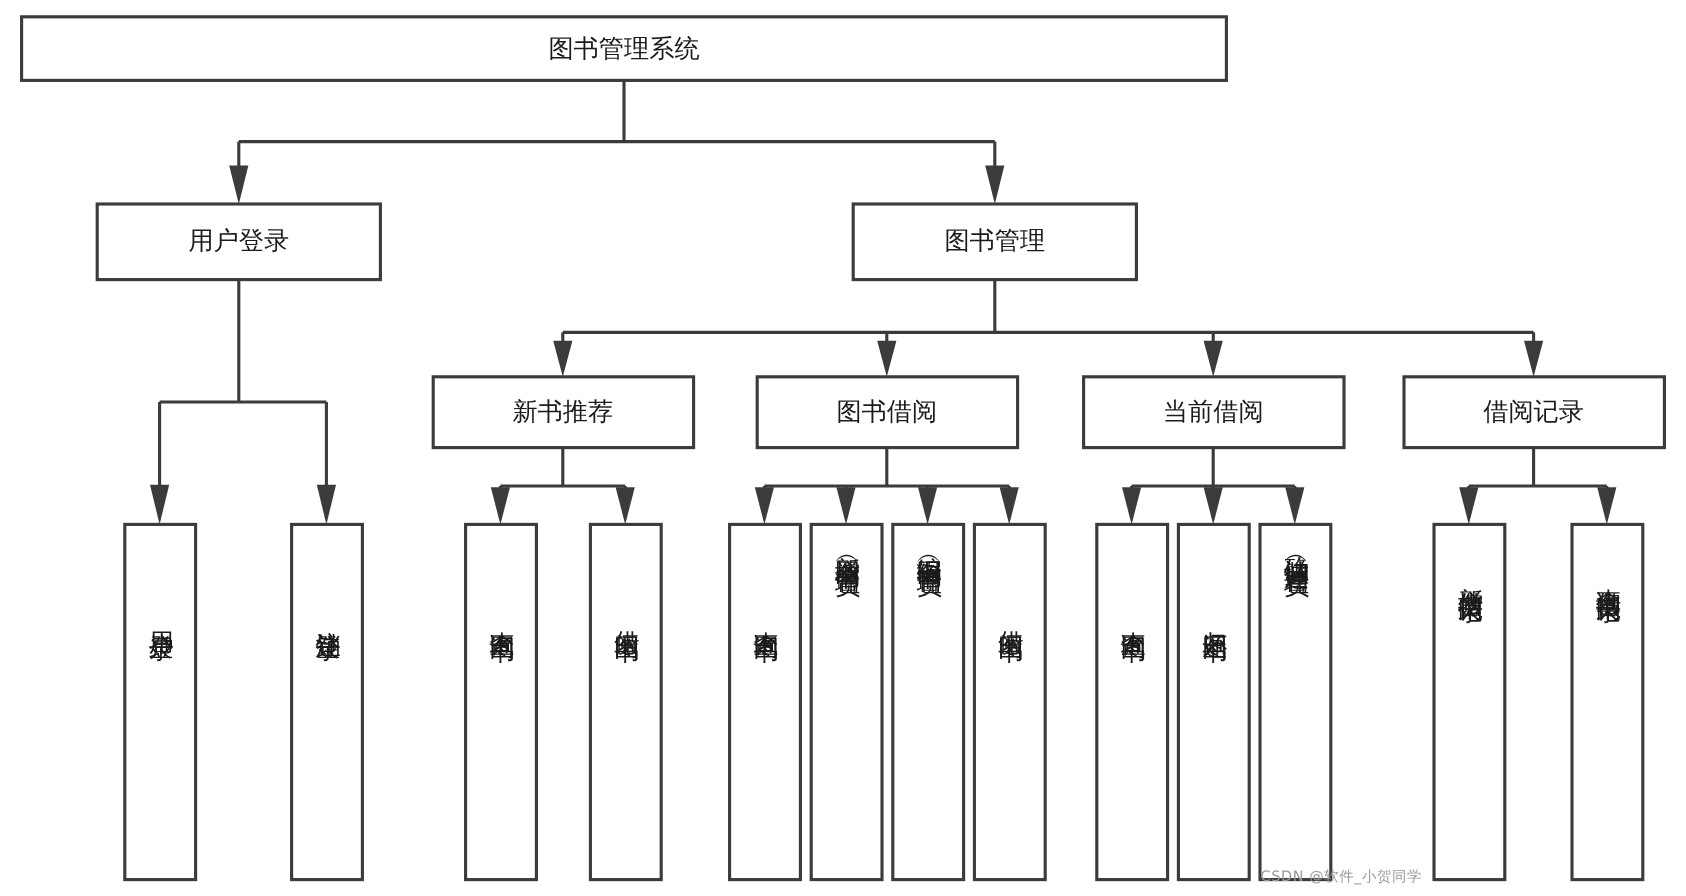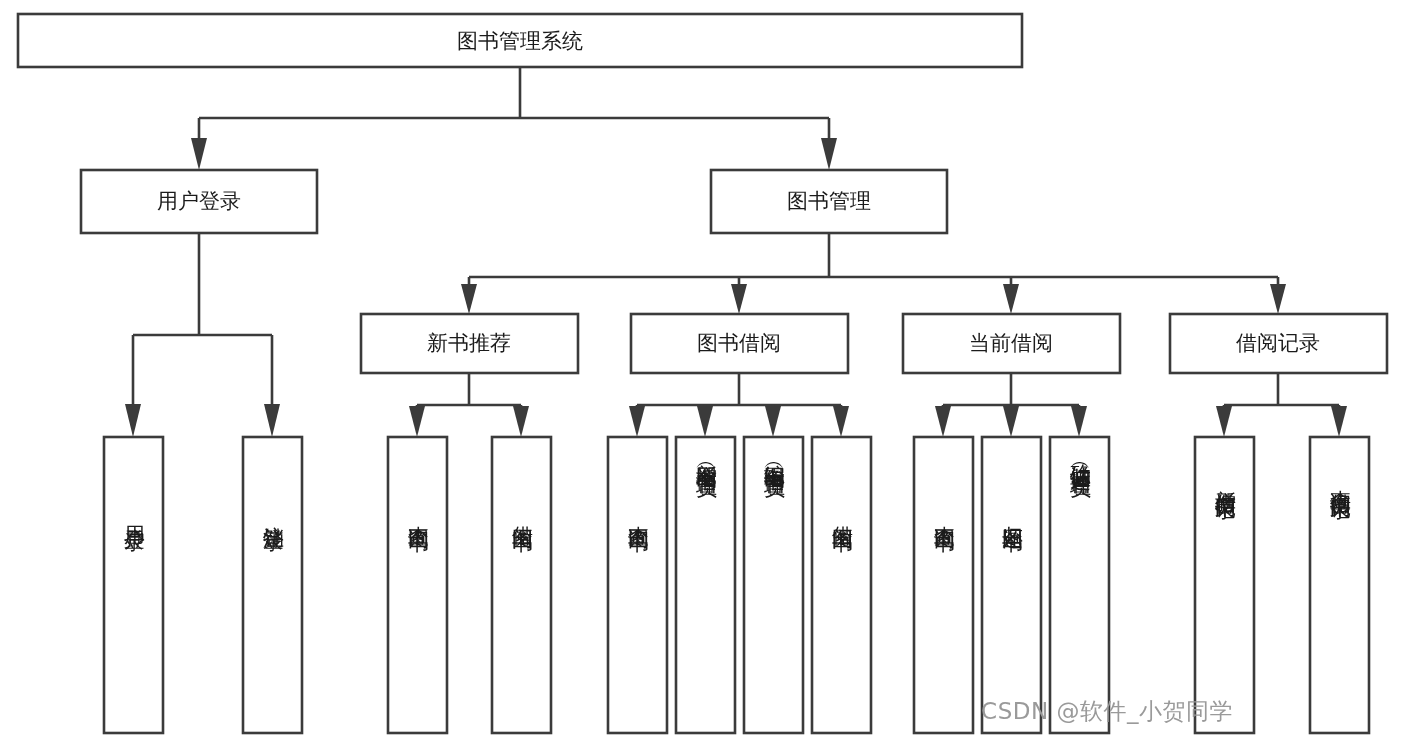--- a/index.html
+++ b/index.html
@@ -11,21 +11,20 @@
     width: 1405px;
     height: 747px;
     font-family: "DejaVu Sans", "Liberation Sans", sans-serif;
     overflow: hidden;
   }
   #diagram-root {
     position: relative;
     width: 1193px;
     height: 747px;
     background: #ffffff;
-    padding-left: 48px;
   }
   svg#tree-svg {
     position: absolute;
     left: 0;
     top: 0;
     width: 1405px;
     height: 747px;
     display: block;
   }
   .node-box {
@@ -63,23 +62,23 @@
     font-family: "DejaVu Sans", "Liberation Sans", sans-serif;
     font-size: 21px;
     line-height: 1.04;
     letter-spacing: 2px;
     color: #1b1b1b;
     white-space: nowrap;
   }
   .watermark {
     position: absolute;
     right: 8px;
-    bottom: 20px;
-    font-family: "DejaVu Sans", "Liberation Sans", sans-serif;
-    font-size: 23px;
+    bottom: 8px;
+    font-family: "DejaVu Sans", "Liberation Sans", sans-serif;
+    font-size: 12px;
     color: #9a9a9a;
     letter-spacing: 0.5px;
     white-space: nowrap;
   }
 </style>
 </head>
 <body>
 
 <div id="diagram-root">
 

